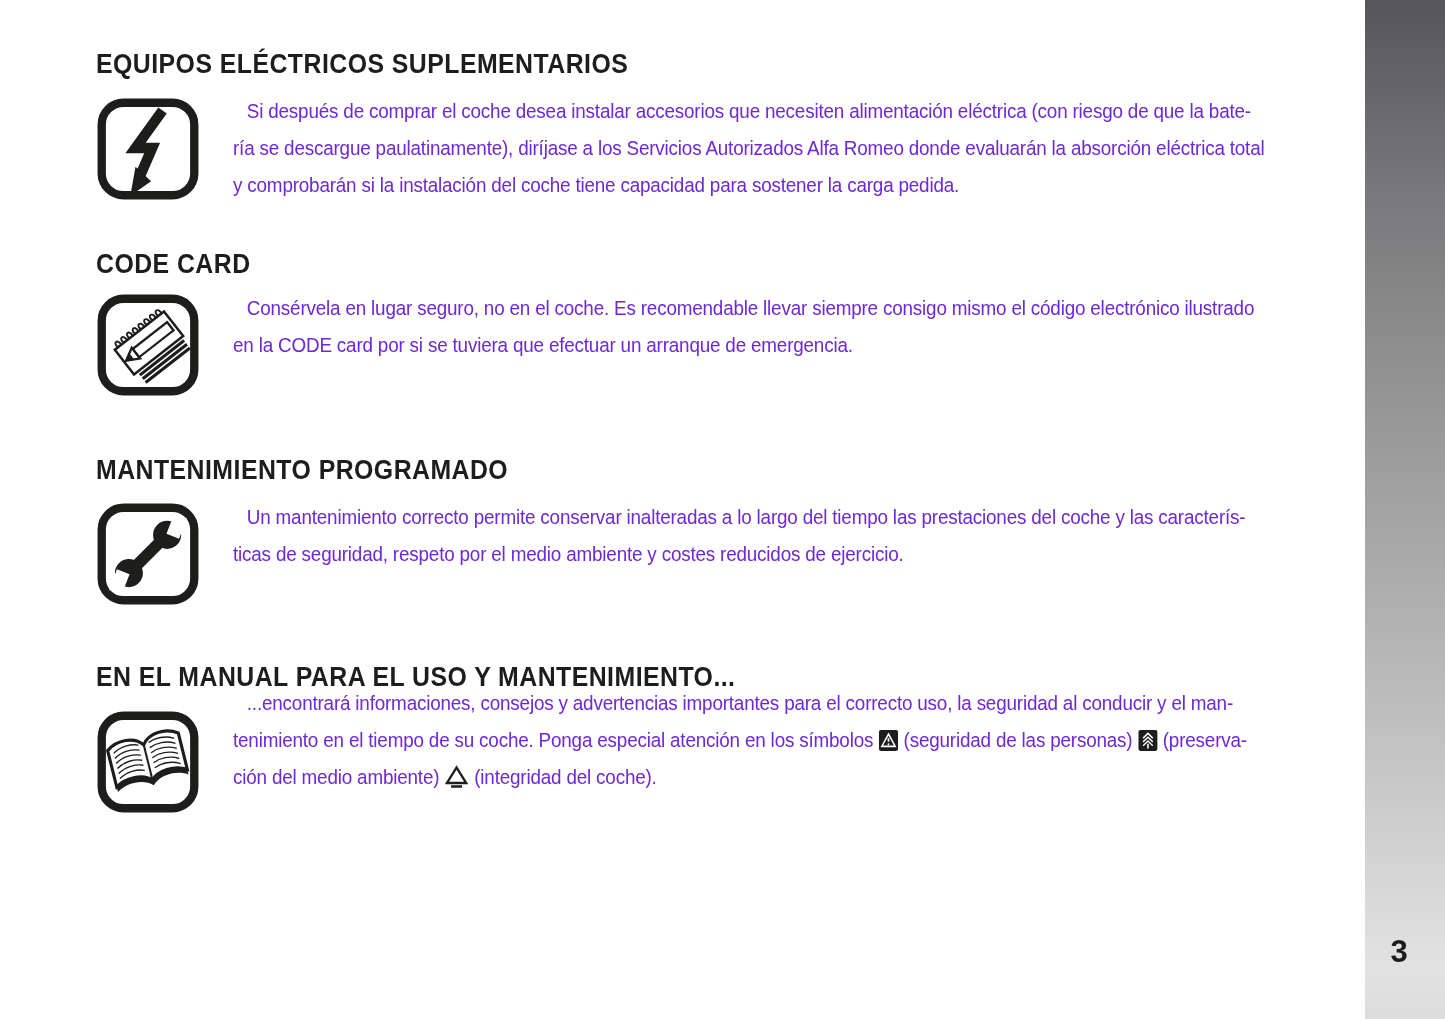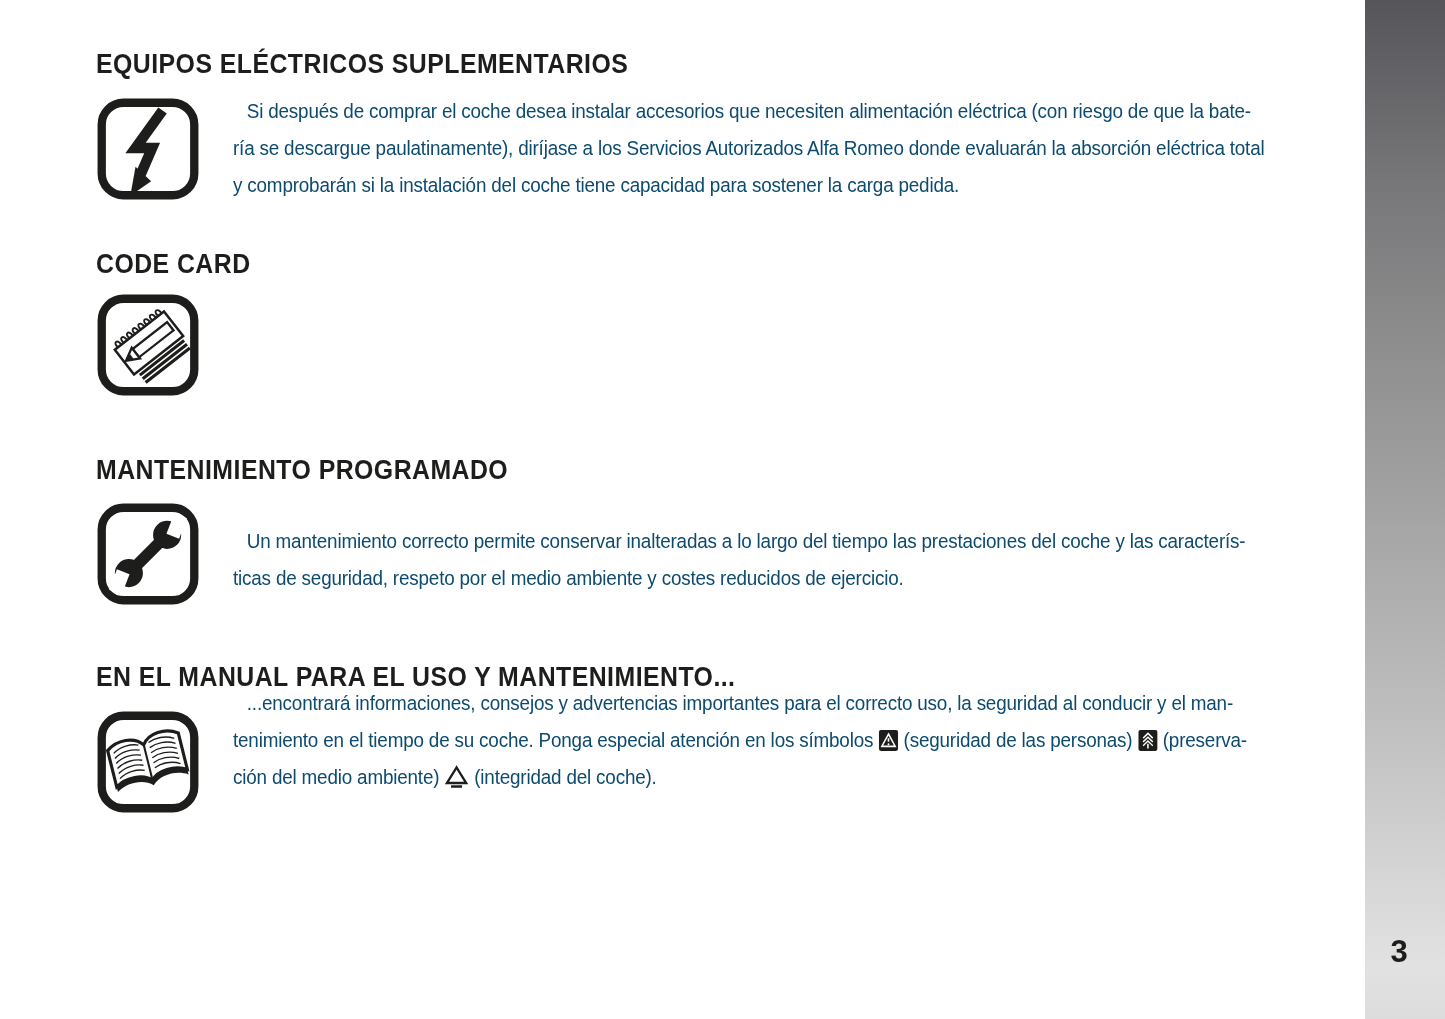--- a/index.html
+++ b/index.html
@@ -28,21 +28,21 @@
   }
 
   .heading {
     position: absolute; left: 96px; margin: 0;
     font-size: 27px; font-weight: bold; letter-spacing: 0.5px;
     color: #1d1d1b; white-space: nowrap;
     transform: scaleX(0.92); transform-origin: 0 0;
   }
   .icon-box { position: absolute; left: 96px; width: 104px; height: 104px; }
 
-  .para { position: absolute; left: 233px; width: 1125px; color: #0c4a6e; }
+  .para { position: absolute; left: 233px; width: 1125px; color: #6d28d9; }
   .pline {
     font-size: 20.5px; line-height: 37px; letter-spacing: -0.2px;
     white-space: nowrap;
     transform: scaleX(0.92); transform-origin: 0 50%;
   }
   .indent { text-indent: 15px; }
 
   .sym { vertical-align: -4px; margin: 0 6px; }
 </style>
 </head>
@@ -79,37 +79,41 @@
         <rect x="22" y="34" width="60" height="30" fill="#ffffff" stroke="#1d1d1b" stroke-width="2.4"></rect>
         <path d="M26 68 H80 M26 72.5 H80 M26 77 H80" fill="none" stroke="#1d1d1b" stroke-width="3"></path>
         <path d="M26 34 c-2 -7 5 -7 4 0 M33 34 c-2 -7 5 -7 4 0 M40 34 c-2 -7 5 -7 4 0 M47 34 c-2 -7 5 -7 4 0 M54 34 c-2 -7 5 -7 4 0 M61 34 c-2 -7 5 -7 4 0 M68 34 c-2 -7 5 -7 4 0 M75 34 c-2 -7 5 -7 4 0" fill="none" stroke="#1d1d1b" stroke-width="1.8"></path>
         <rect x="36" y="44" width="42" height="10" fill="#ffffff" stroke="#1d1d1b" stroke-width="2.2"></rect>
         <polygon points="24,49 36,42.5 36,55.5" fill="#ffffff" stroke="#1d1d1b" stroke-width="2.2"></polygon>
         <polygon points="24,49 31,45.2 31,52.8" fill="#1d1d1b"></polygon>
       </g>
     </svg>
   </div>
 
+  <div class="para" style="top:289px">
+    <div class="pline indent">Consérvela en lugar seguro, no en el coche. Es recomendable llevar siempre consigo mismo el código electrónico ilustrado</div>
+    <div class="pline">en la CODE card por si se tuviera que efectuar un arranque de emergencia.</div>
+  </div>
 
   <h2 class="heading" style="top:455px">MANTENIMIENTO PROGRAMADO</h2>
 
   <div class="icon-box" style="top:502px">
     <svg viewBox="0 0 100 100" width="104" height="104">
       <rect x="5.5" y="5.5" width="89" height="89" rx="21" fill="#ffffff" stroke="#1d1d1b" stroke-width="8"></rect>
       <g transform="rotate(-45 50 50)">
         <rect x="24" y="44.5" width="52" height="11" fill="#1d1d1b"></rect>
         <circle cx="24" cy="50" r="13.5" fill="#1d1d1b"></circle>
         <rect x="1" y="43" width="21" height="13" fill="#ffffff" transform="rotate(-24 11.5 49.5)"></rect>
         <circle cx="76" cy="50" r="13.5" fill="#1d1d1b"></circle>
         <rect x="78" y="44" width="21" height="13" fill="#ffffff" transform="rotate(-24 88.5 50.5)"></rect>
       </g>
     </svg>
   </div>
 
-  <div class="para" style="top:522px">
+  <div class="para" style="top:498px">
     <div class="pline indent">Un mantenimiento correcto permite conservar inalteradas a lo largo del tiempo las prestaciones del coche y las caracterís-</div>
     <div class="pline">ticas de seguridad, respeto por el medio ambiente y costes reducidos de ejercicio.</div>
   </div>
 
   <h2 class="heading" style="top:662px">EN EL MANUAL PARA EL USO Y MANTENIMIENTO...</h2>
 
   <div class="icon-box" style="top:710px">
     <svg viewBox="0 0 100 100" width="104" height="104">
       <rect x="5.5" y="5.5" width="89" height="89" rx="21" fill="#ffffff" stroke="#1d1d1b" stroke-width="8"></rect>
       <g transform="rotate(-14 50 50)">

